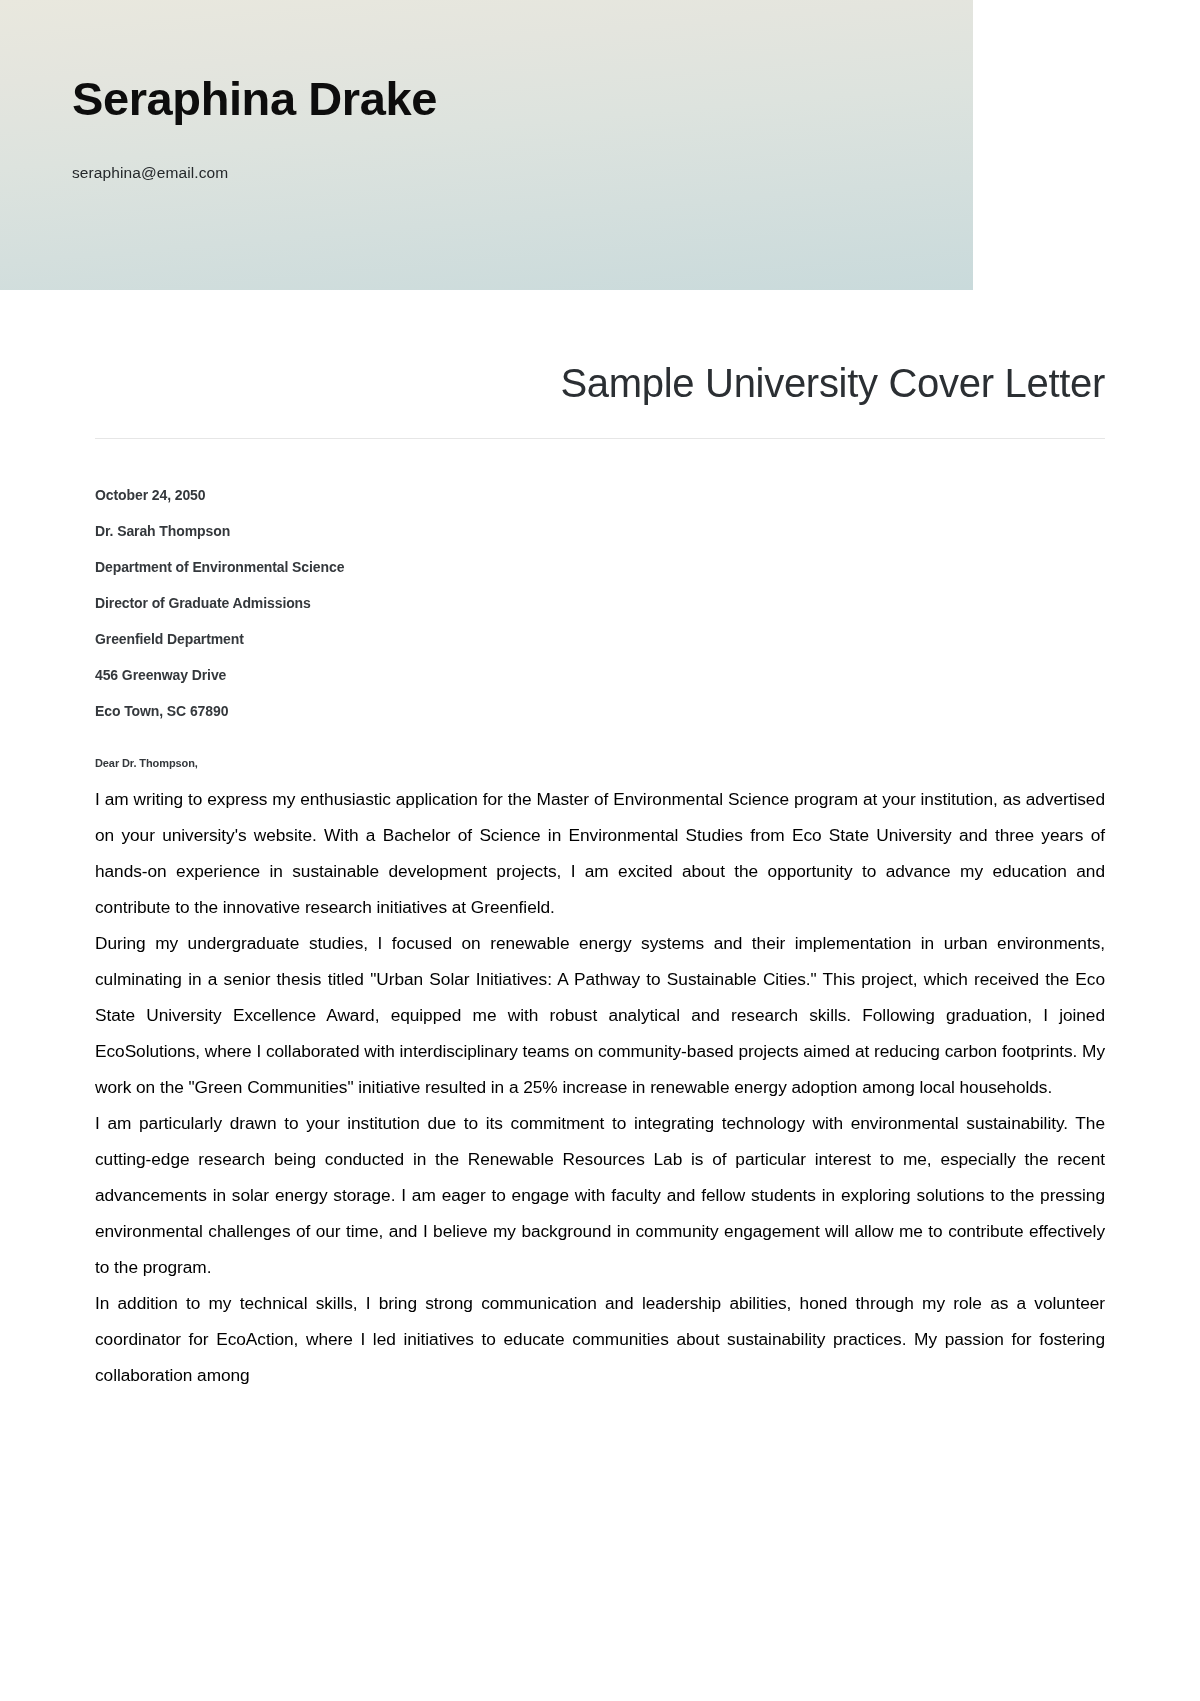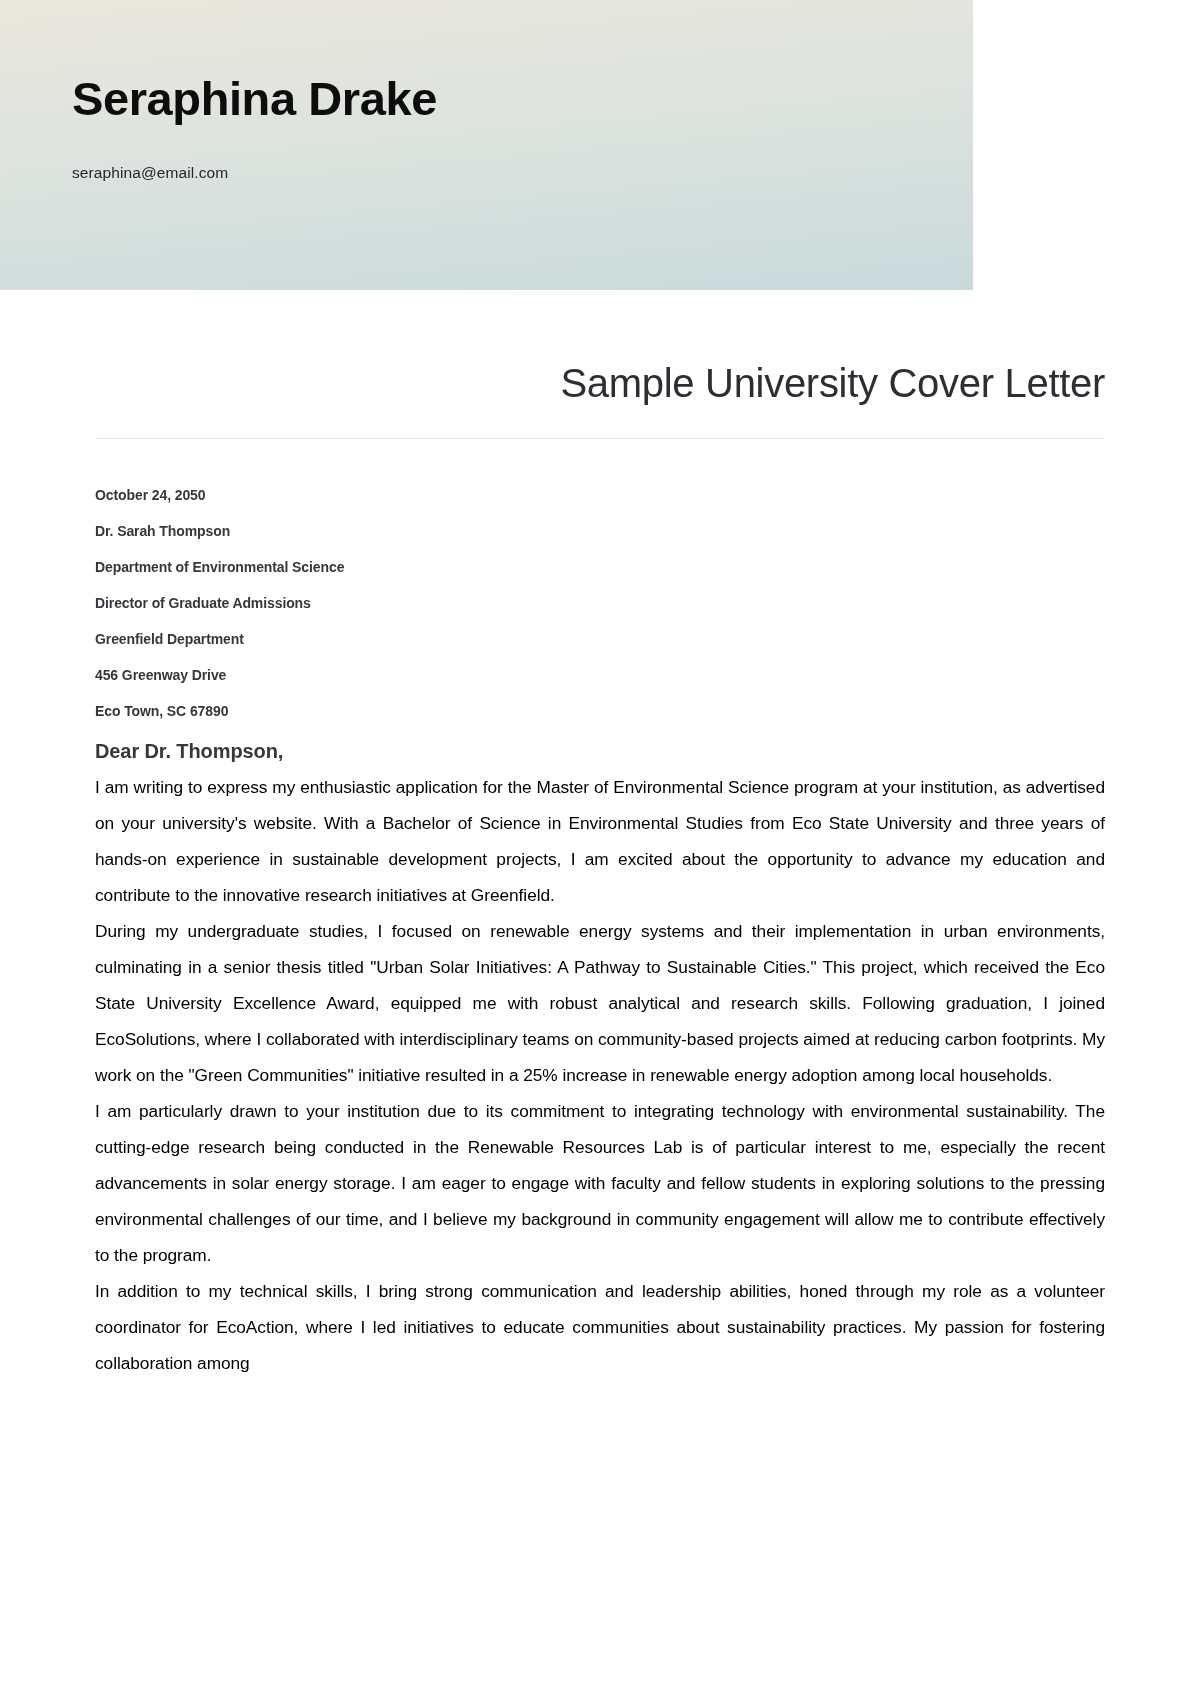--- a/index.html
+++ b/index.html
@@ -82,26 +82,26 @@
   }
   .recipient-line {
     font-size: 14px;
     font-weight: 700;
     color: #34383c;
     line-height: 36px;
     letter-spacing: -0.1px;
     white-space: nowrap;
   }
   .salutation {
-    font-size: 20px;
+    font-size: 11px;
     font-weight: 700;
     color: #34383c;
     line-height: 36px;
     letter-spacing: -0.1px;
-    margin-top: 4px;
+    margin-top: 16px;
   }
 
   .body-paragraph {
     font-size: 17.3px;
     font-weight: 400;
     color: #000000;
     line-height: 36px;
     text-align: justify;
     text-justify: inter-word;
     margin: 0;

